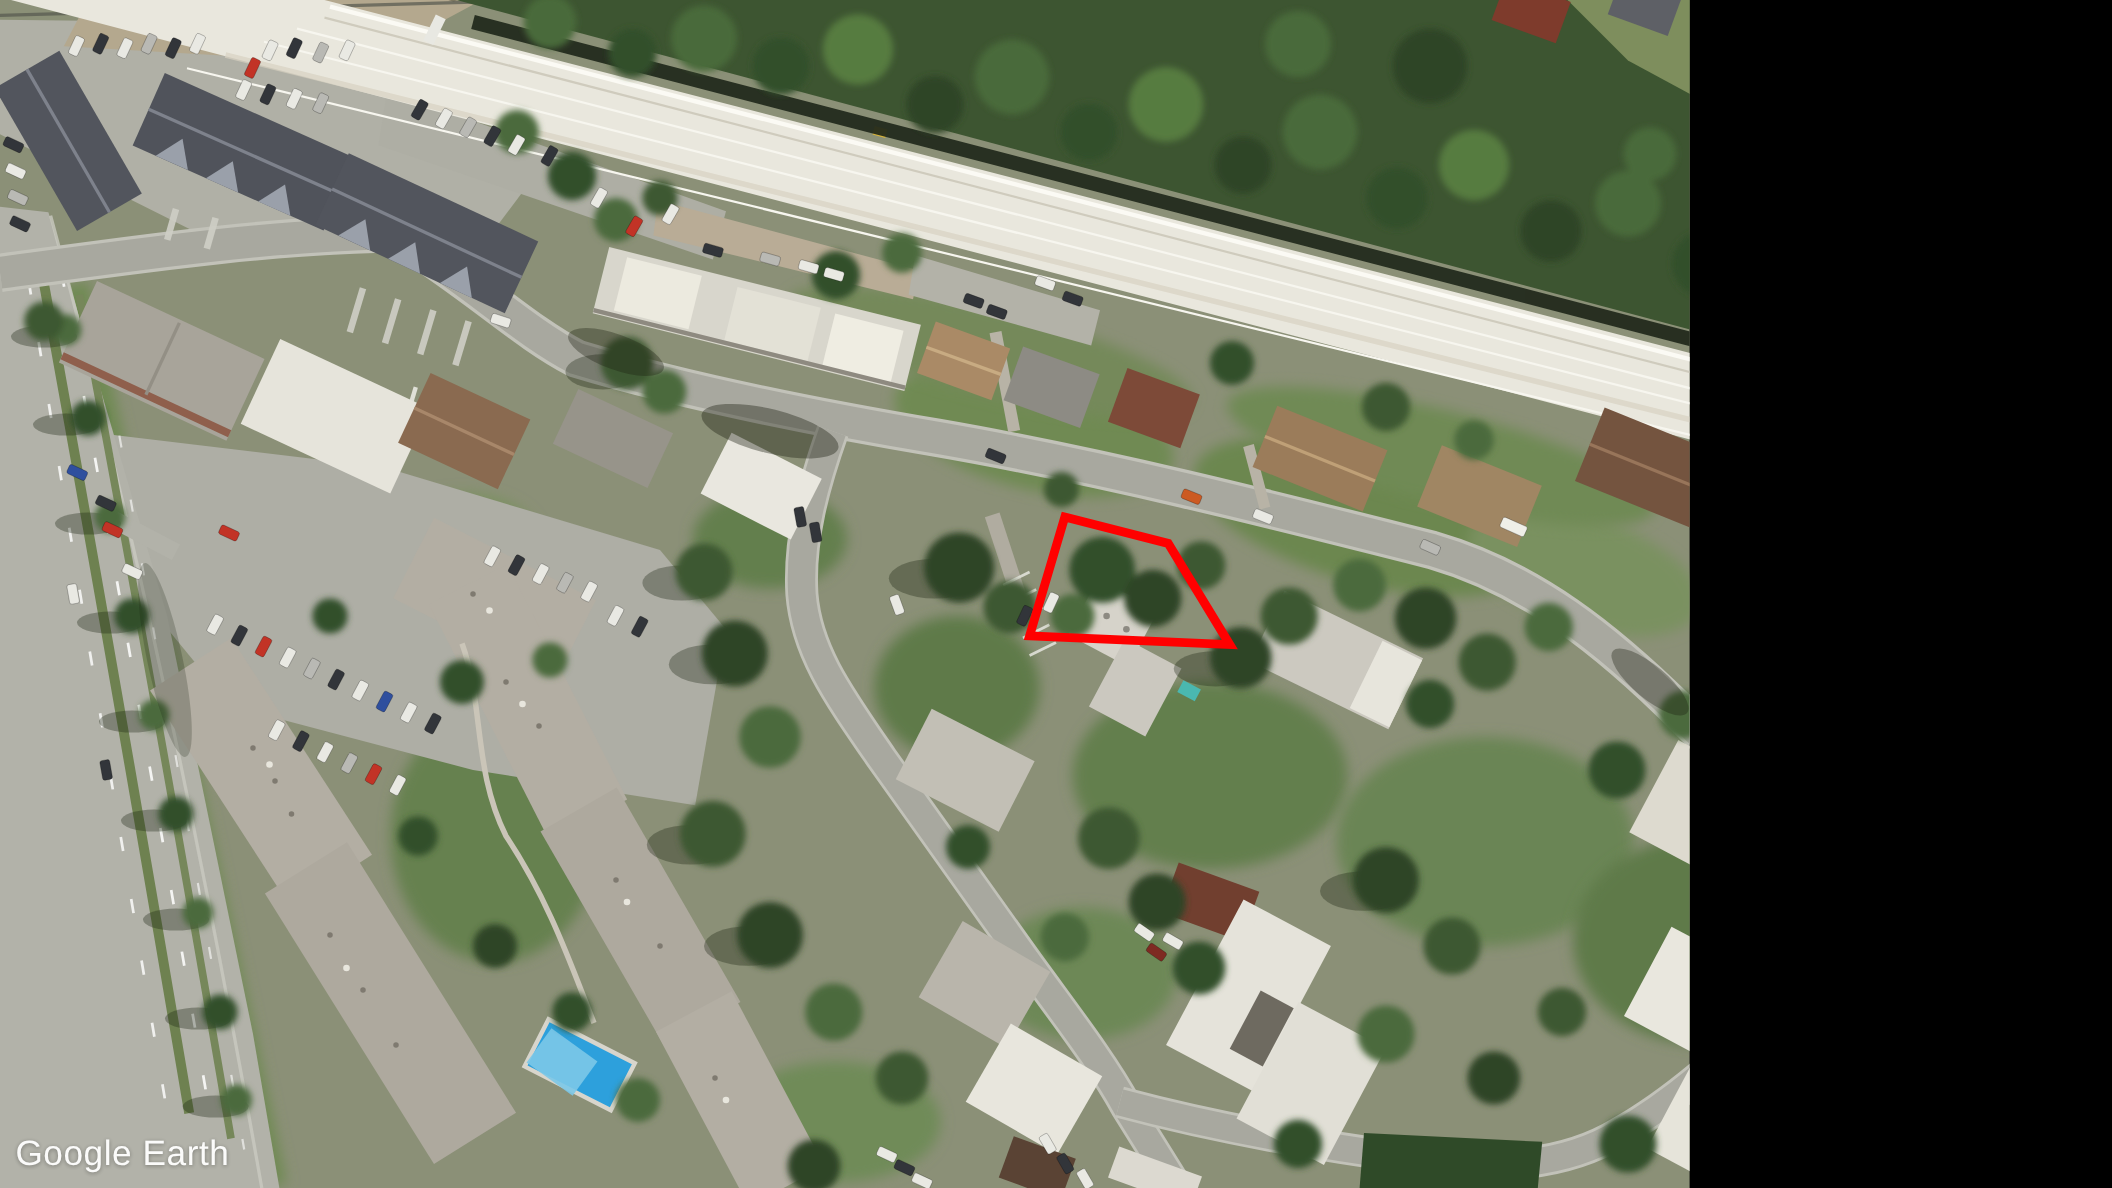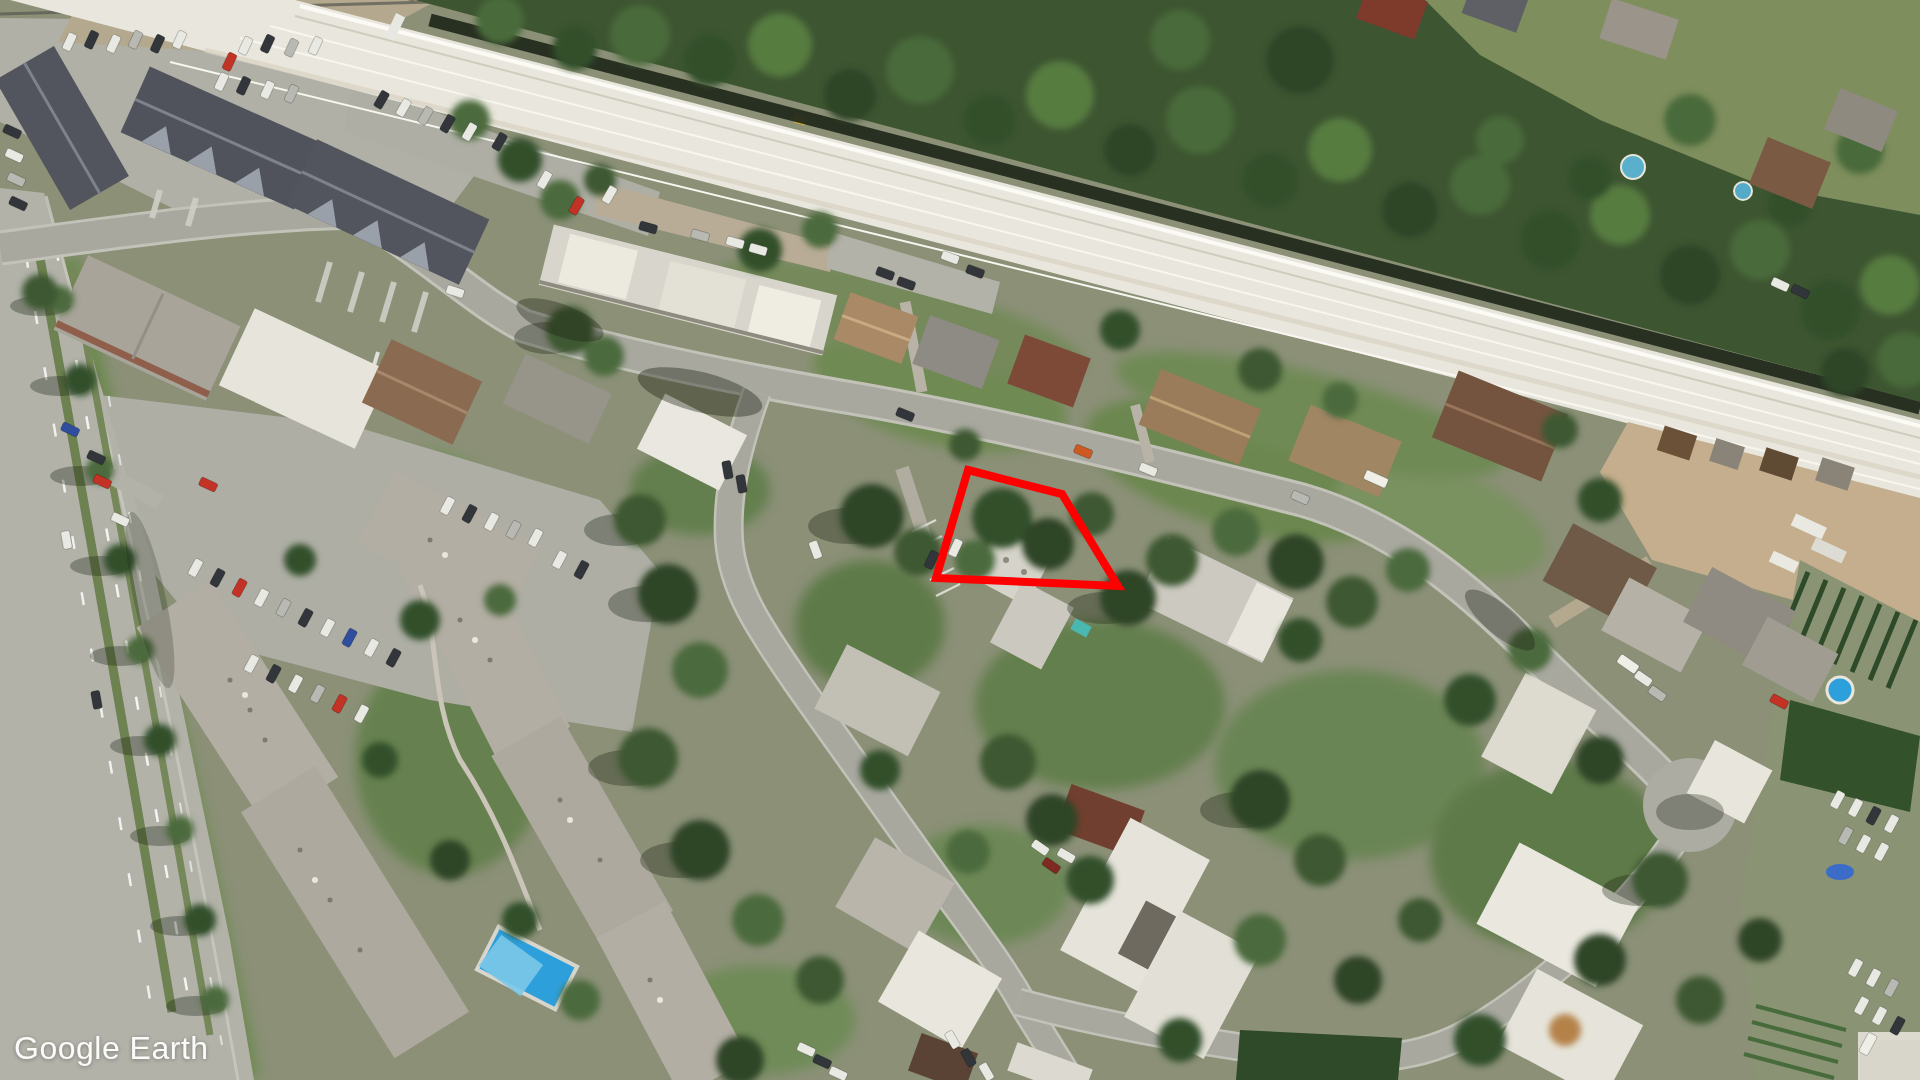--- a/index.html
+++ b/index.html
@@ -1,16 +1,16 @@
 <!DOCTYPE html>
 <html><head>
 <meta charset="utf-8">
 <style>
   html,body{margin:0;padding:0;background:#000;}
-  .stage{position:relative;width:1920px;height:1080px;overflow:hidden;
+  .stage{position:relative;width:1536px;height:1080px;overflow:hidden;
          font-family:"Liberation Sans",sans-serif;}
   .stage svg{position:absolute;left:0;top:0;display:block;}
   .watermark{position:absolute;left:14px;top:1030px;font-size:32px;
              letter-spacing:.5px;color:#ffffff;opacity:.95;
              text-shadow:0 1px 4px rgba(0,0,0,.35);
              font-family:"Liberation Sans",sans-serif;user-select:none;}
   .car{stroke:rgba(0,0,0,.35);stroke-width:.6;}
 </style>
 </head>
 <body>

